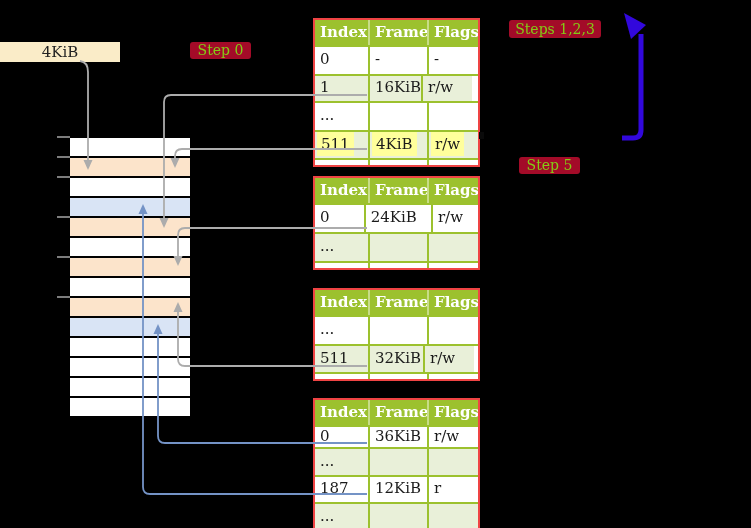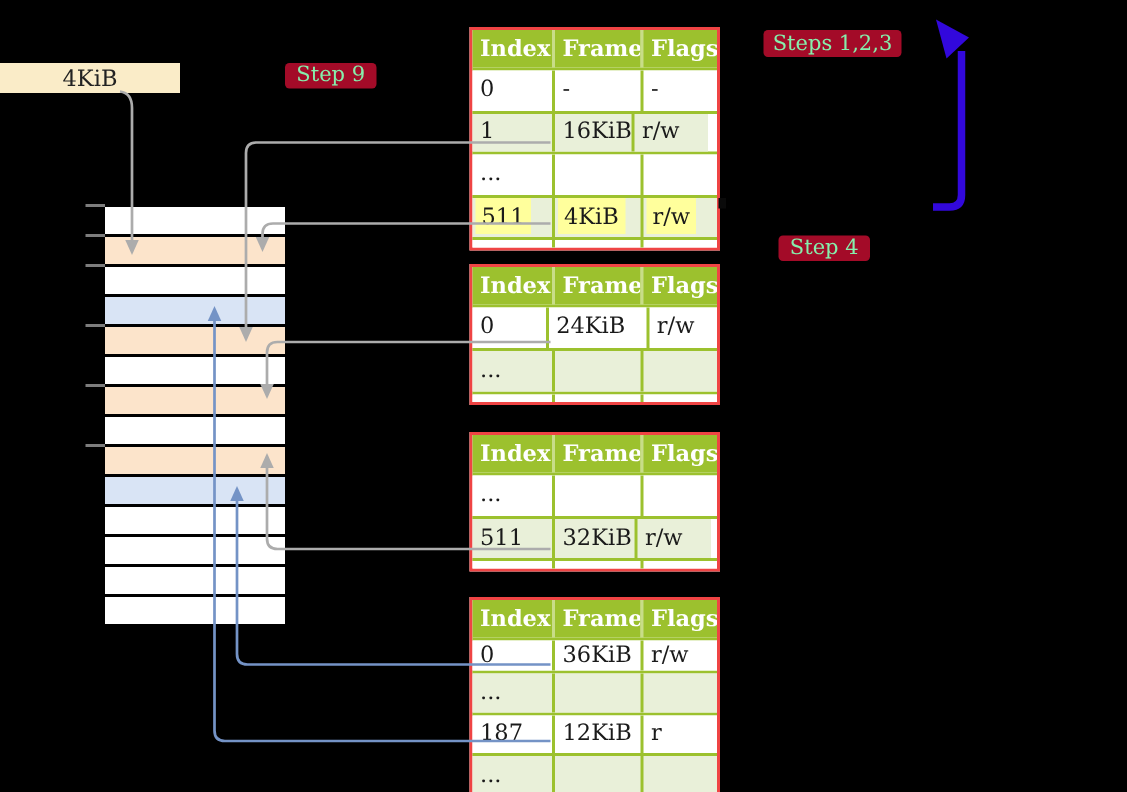--- a/index.html
+++ b/index.html
@@ -2,21 +2,21 @@
 <html><head>
 <meta charset="utf-8">
 <style>
   html,body{margin:0;padding:0;background:#000;}
   #canvas{position:relative;width:751px;height:528px;background:#000;overflow:hidden;
           font-family:"DejaVu Serif","Liberation Serif",serif;}
   
   .frame-label{position:absolute;left:0;top:42px;width:120px;height:20px;
     background:#FAECC8;color:#222;font-size:15px;line-height:20px;text-align:center;}
   
-  .badge{position:absolute;color:#86efac;text-align:center;border-radius:3px;}
+  .badge{position:absolute;color:#84cc16;text-align:center;border-radius:3px;}
   #badge-step0{left:190px;top:42px;width:61px;height:17px;font-size:14px;line-height:17px;background:#A30B28;}
   #badge-steps123{left:509px;top:20px;width:92px;height:18px;font-size:14px;line-height:18px;background:#A30B28;}
   #badge-steps1234{left:648px;top:18px;width:103px;height:21px;font-size:15px;line-height:21px;background:#5B22EE;}
   #badge-step4{left:519px;top:157px;width:61px;height:17px;font-size:14px;line-height:17px;background:#A30B28;}
   
   #memstrip{position:absolute;left:0;top:0;}
   .mrow{position:absolute;left:70px;width:120px;height:18px;}
   .tick{position:absolute;width:13px;height:2px;background:#7d7d7d;}
   
   .ptable{position:absolute;left:313px;width:167px;border:2px solid #ef4444;box-sizing:border-box;background:#fff;}
@@ -28,23 +28,23 @@
   .thead .tcell{background:#9CC12E;color:#fff;font-weight:bold;}
   .thead .tcell.c1,.thead .tcell.c2{border-left:2px solid #C8DD88;}
   .hl{display:inline-block;background:#FFFF9C;padding:0 4px;margin-left:-3px;}
   #overlay{position:absolute;left:0;top:0;pointer-events:none;}
 </style>
 </head>
 <body>
 
 <div id="canvas">
   <div class="frame-label">4KiB</div>
-  <div class="badge" id="badge-step0">Step 9</div>
+  <div class="badge" id="badge-step0">Step 0</div>
   <div class="badge" id="badge-steps123">Steps 1,2,3</div>
-  <div class="badge" id="badge-step4">Step 4</div>
+  <div class="badge" id="badge-step4">Step 5</div>
   <div id="memstrip">
       <div class="mrow" style="top: 138px; background: rgb(255, 255, 255);"></div>
       <div class="mrow" style="top: 158px; background: rgb(252, 228, 203);"></div>
       <div class="mrow" style="top: 178px; background: rgb(255, 255, 255);"></div>
       <div class="mrow" style="top: 198px; background: rgb(217, 228, 245);"></div>
       <div class="mrow" style="top: 218px; background: rgb(252, 228, 203);"></div>
       <div class="mrow" style="top: 238px; background: rgb(255, 255, 255);"></div>
       <div class="mrow" style="top: 258px; background: rgb(252, 228, 203);"></div>
       <div class="mrow" style="top: 278px; background: rgb(255, 255, 255);"></div>
       <div class="mrow" style="top: 298px; background: rgb(252, 228, 203);"></div>

